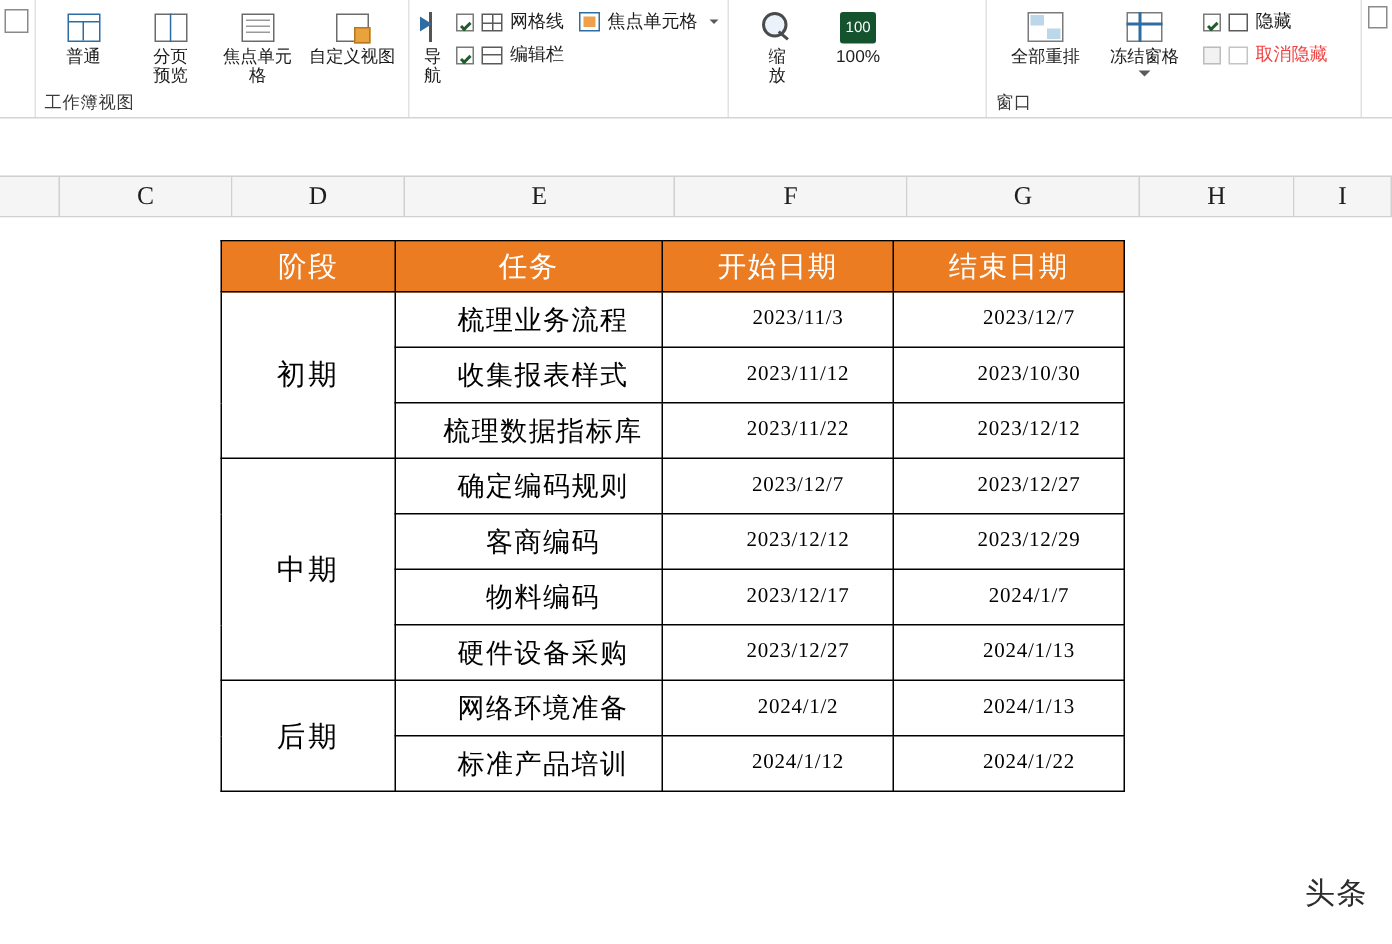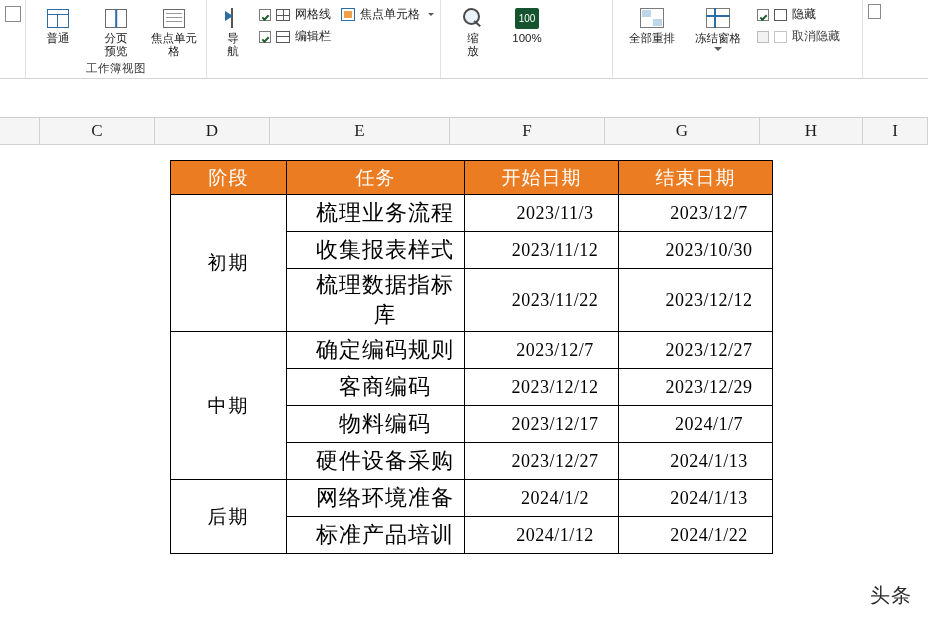--- a/index.html
+++ b/index.html
@@ -37,21 +37,21 @@
   }
   .rgroup:last-child { border-right: none; }
   .rgroup-body {
     display: flex;
     align-items: flex-start;
     gap: 6px;
     flex: 1;
     padding-top: 2px;
   }
   .rgroup-label {
-    text-align: center;
+    text-align: left;
     font-size: 11.5px;
     color: #3a3a3a;
     padding-bottom: 2px;
     letter-spacing: 0.5px;
   }
 
   .bigbtn {
     width: 52px;
     display: flex;
     flex-direction: column;
@@ -286,21 +286,21 @@
   .cb.checked::after {
     content: "";
     position: absolute;
     left: 2px; top: 5px;
     width: 5px; height: 2px;
     border-left: 2px solid #1f5c2e;
     border-bottom: 2px solid #1f5c2e;
     transform: rotate(-45deg);
   }
   .cb.disabled { border-color: #bcbcbc; background: #f2f2f2; }
-  .dim { color: #404040; }
+  .dim { color: #ef4444; }
   .focusicon {
     width: 14px; height: 13px;
     position: relative;
     flex: none;
   }
   .focusicon::before {
     content: "";
     position: absolute; inset: 0;
     border: 1.4px solid #2e6da4;
     box-sizing: border-box;
@@ -391,21 +391,21 @@
   
   .sheet {
     position: relative;
     height: 478px;
     background: #ffffff;
   }
 
   
   .gantt-wrap {
     position: absolute;
-    left: 170px;
+    left: 147px;
     top: 15px;
   }
   table.gantt {
     border-collapse: collapse;
     table-layout: fixed;
   }
   table.gantt th, table.gantt td {
     border: 1px solid #000;
     font-family: "Liberation Serif", serif;
     text-align: center;
@@ -424,26 +424,26 @@
   .c-stage { width: 116px; }
   .c-task  { width: 178px; }
   .c-start { width: 154px; }
   .c-end   { width: 154px; }
 
   td.stage {
     font-size: 19px;
     letter-spacing: 2px;
   }
   td.task {
-    font-size: 22px;
+    font-size: 18px;
     letter-spacing: 1px;
     padding-left: 20px;
   }
   td.date {
-    font-size: 18px;
+    font-size: 14px;
     letter-spacing: 0.5px;
     padding-left: 28px;
   }
 
   
   .watermark {
     position: absolute;
     right: 16px;
     bottom: 14px;
     font-size: 19px;
@@ -482,20 +482,26 @@
             <span class="pagesicon"></span>
           </span>
         <span>分页</span>
         <span>预览</span>
       </div>
       <div class="bigbtn">
         <span class="glyph">
             <span class="layouticon"></span>
           </span>
         <span>焦点单元格</span>
+      </div>
+      <div class="bigbtn" style="width:62px">
+        <span class="glyph">
+            <span class="customicon"></span>
+          </span>
+        <span>自定义视图</span>
       </div>
     </div>
     <div class="rgroup-label">工作簿视图</div>
   </div>
 
   <div class="rgroup" style="min-width:196px">
     <div class="rgroup-body">
       <div class="bigbtn narrow">
         <span class="glyph">
             <span class="naviicon"></span>
@@ -567,20 +573,21 @@
           <span class="hideicon"></span>
           <span>隐藏</span>
         </div>
         <div class="checkrow dim">
           <span class="cb disabled"></span>
           <span class="hideicon" style="border-color:#c4c4c4"></span>
           <span>取消隐藏</span>
         </div>
       </div>
     </div>
+    <div class="rgroup-label">窗口</div>
   </div>
 
   <div class="rightstub">
     <div class="vbar"></div>
   </div>
 </div>
 
 <div class="under-ribbon"></div>
 
 <div class="col-headers">

